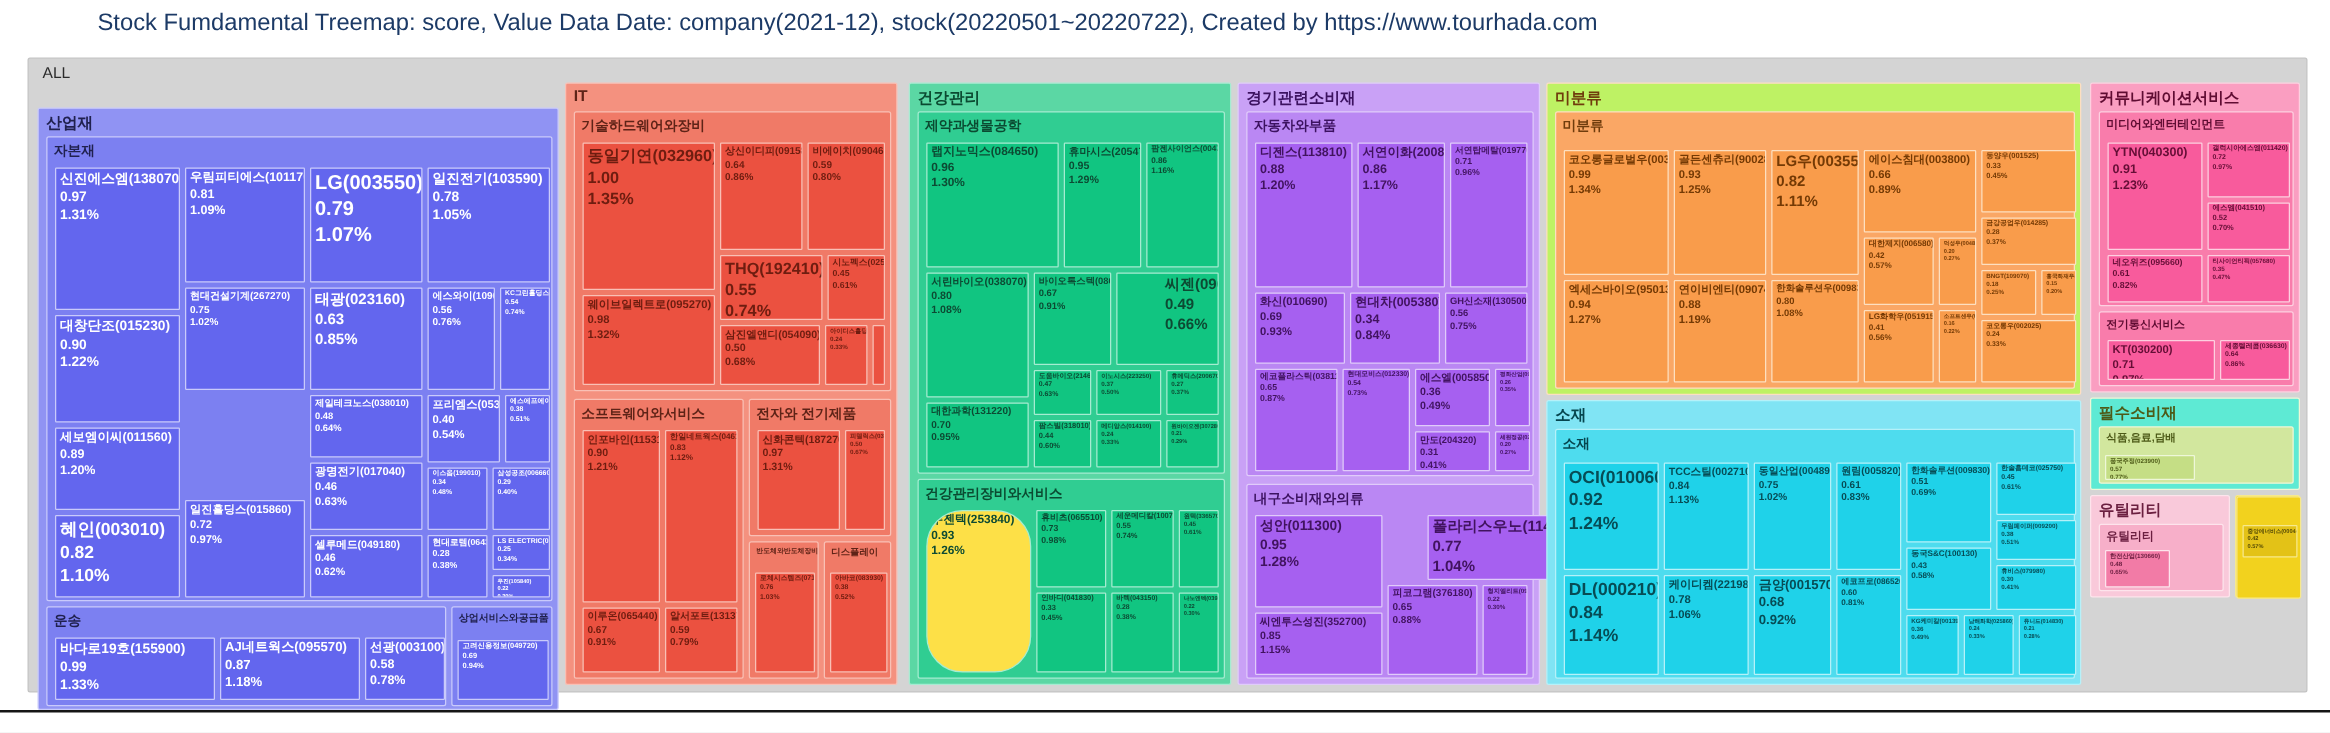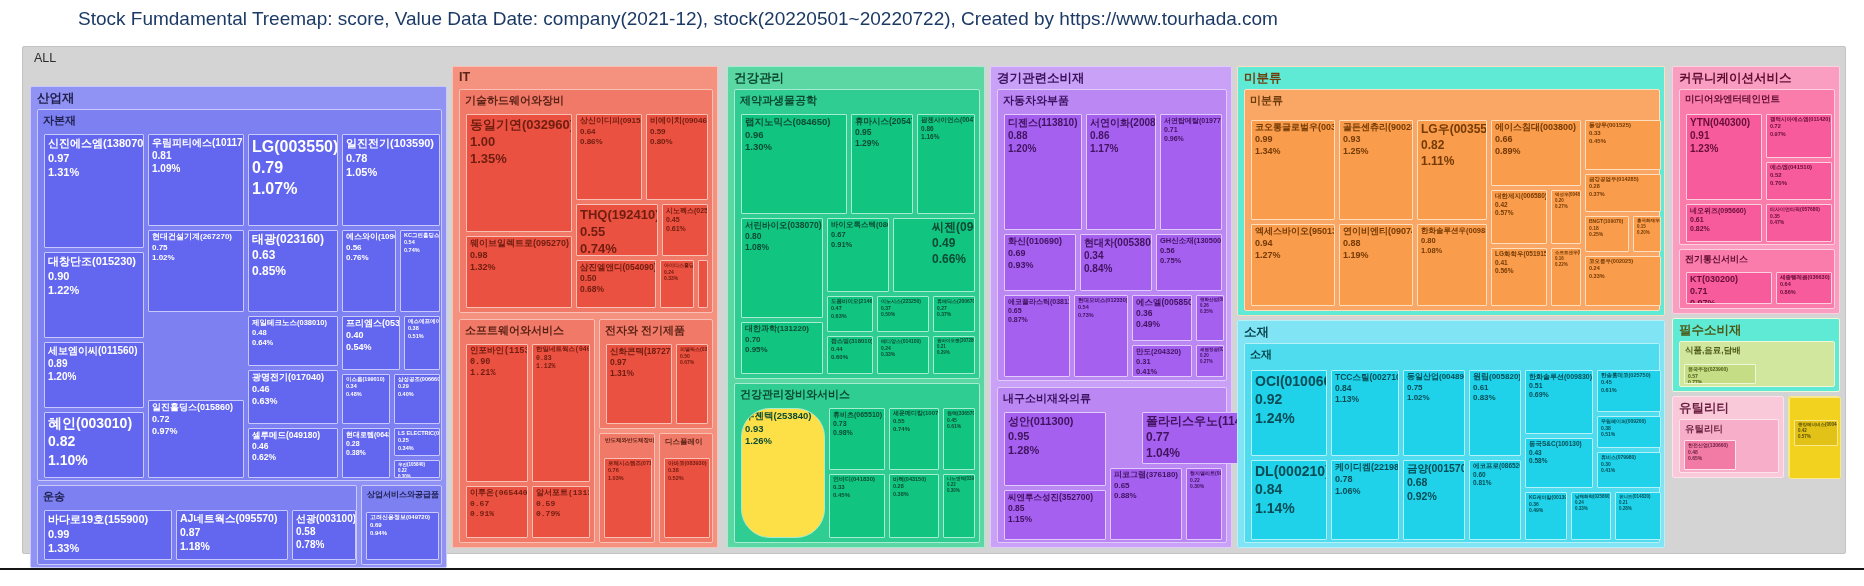--- a/index.html
+++ b/index.html
@@ -206,21 +206,21 @@
           <div class="tl">0.50</div>
           <div class="tl">0.68%</div>
         </div>
         <div class="tile" style="left: 200px; top: 170px; width: 34px; height: 48px; background: rgb(235, 81, 64); border-color: rgb(249, 192, 181); color: rgb(110, 29, 16); font-size: 5px;">
           <div class="tl">아이디스홀딩스(054800)</div>
           <div class="tl">0.24</div>
           <div class="tl">0.33%</div>
         </div>
         <div class="tile" style="left: 238px; top: 170px; width: 10px; height: 48px; background: rgb(235, 81, 64); border-color: rgb(249, 192, 181); color: rgb(110, 29, 16); font-size: 4px;"></div>
       </div>
-      <div class="industry" style="left: 6px; top: 252px; width: 136px; height: 224px; background: rgb(240, 122, 103); border-color: rgb(249, 192, 181); font-family: Liberation Mono, monospace;">
+      <div class="industry" style="left: 6px; top: 252px; width: 136px; height: 224px; background: rgb(240, 122, 103); border-color: rgb(249, 192, 181);">
         <div class="ihead" style="color: rgb(94, 35, 23);">소프트웨어와서비스</div>
         <div class="tile" style="left: 6px; top: 24px; width: 62px; height: 138px; background: rgb(235, 81, 64); border-color: rgb(249, 192, 181); color: rgb(110, 29, 16); font-size: 8.5px;">
           <div class="tl">인포바인(115310)</div>
           <div class="tl">0.90</div>
           <div class="tl">1.21%</div>
         </div>
         <div class="tile" style="left: 72px; top: 24px; width: 58px; height: 138px; background: rgb(235, 81, 64); border-color: rgb(249, 192, 181); color: rgb(110, 29, 16); font-size: 6.5px;">
           <div class="tl">한일네트웍스(046110)</div>
           <div class="tl">0.83</div>
           <div class="tl">1.12%</div>
@@ -462,21 +462,21 @@
           <div class="tl">0.65</div>
           <div class="tl">0.88%</div>
         </div>
         <div class="tile" style="left: 188px; top: 80px; width: 36px; height: 72px; background: rgb(166, 96, 240); border-color: rgb(224, 203, 250); color: rgb(65, 19, 95); font-size: 5px;">
           <div class="tl">형지엘리트(093240)</div>
           <div class="tl">0.22</div>
           <div class="tl">0.30%</div>
         </div>
       </div>
     </div>
-    <div class="sector" style="left: 1237px; top: 66px; width: 428px; height: 250px; background: #5eead4; border-color: rgb(253, 223, 192);">
+    <div class="sector" style="left: 1237px; top: 66px; width: 428px; height: 250px; background: #bef264; border-color: rgb(253, 223, 192);">
       <div class="shead" style="color: rgb(111, 60, 12);">미분류</div>
       <div class="industry" style="left: 6px; top: 22px; width: 416px; height: 222px; background: rgb(250, 167, 101); border-color: rgb(253, 223, 192);">
         <div class="ihead" style="color: rgb(111, 60, 12);">미분류</div>
         <div class="tile" style="left: 6px; top: 30px; width: 84px; height: 100px; background: rgb(249, 156, 75); border-color: rgb(253, 223, 192); color: rgb(116, 58, 5); font-size: 9px;">
           <div class="tl">코오롱글로벌우(003075)</div>
           <div class="tl">0.99</div>
           <div class="tl">1.34%</div>
         </div>
         <div class="tile" style="left: 94px; top: 30px; width: 74px; height: 100px; background: rgb(249, 156, 75); border-color: rgb(253, 223, 192); color: rgb(116, 58, 5); font-size: 9px;">
           <div class="tl">골든센츄리(900280)</div>

